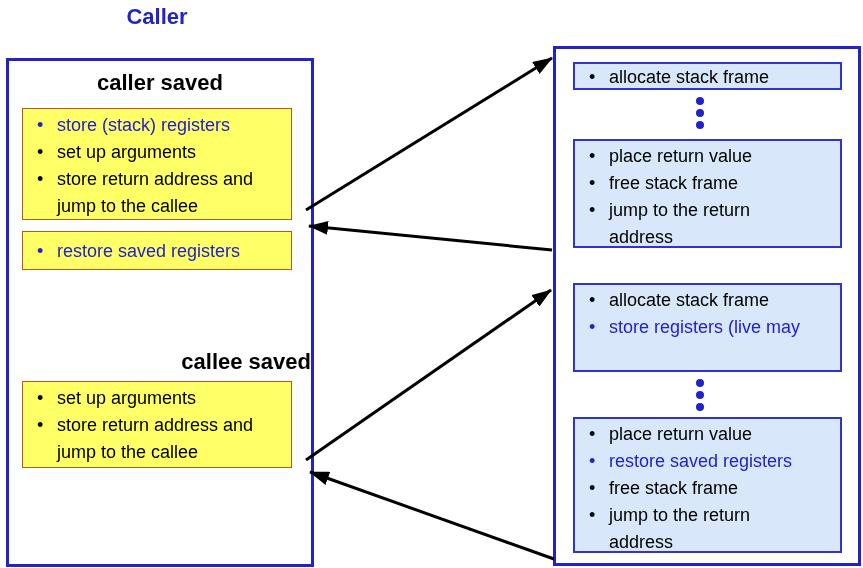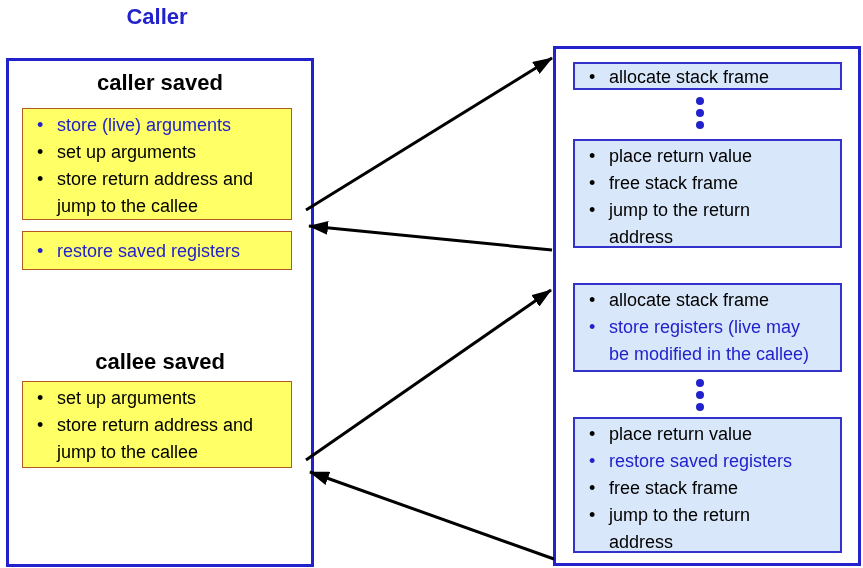--- a/index.html
+++ b/index.html
@@ -17,21 +17,21 @@
     font-family:"Liberation Sans","DejaVu Sans",sans-serif;color:#000;
   }
   .title{position:absolute;text-align:center;font-weight:bold;}
   #caller-title{left:6px;top:4px;width:302px;font-size:22px;color:var(--blue-text);}
   #callee-title{left:553px;top:10px;width:302px;font-size:28px;color:var(--red-title);}
   .outer-box{position:absolute;background:#fff;border:3px solid var(--blue-border);}
   #caller-box{left:6px;top:50px;width:302px;height:503px;margin-top:8px;}
   #callee-box{left:553px;top:46px;width:302px;height:514px;}
   .section-heading{position:absolute;width:100%;text-align:center;font-weight:bold;font-size:22px;}
   #heading-caller-saved{top:9px;}
-  #heading-callee-saved{top:288px;}
+  #heading-callee-saved{top:288px;text-align:right;}
   .yellow-block{position:absolute;left:13px;width:270px;background:var(--yellow-fill);
     border:1px solid var(--yellow-border);box-sizing:border-box;}
   #caller-saved-actions{top:47px;height:112px;padding-top:3px;}
   #caller-restore-block{top:170px;height:39px;padding-top:6px;}
   #callee-saved-actions{top:320px;height:87px;padding-top:3px;}
   .blue-block{position:absolute;left:17px;width:269px;background:var(--ltblue-fill);
     border:2px solid var(--ltblue-border);box-sizing:border-box;}
   #callee-block1{top:13px;height:28px;padding-top:0px;}
   #callee-block2{top:90px;height:109px;padding-top:2px;}
   #callee-block3{top:234px;height:89px;padding-top:2px;}
@@ -52,21 +52,21 @@
 <div id="canvas">
 
   <div class="title" id="caller-title">Caller</div>
 
   <div class="outer-box" id="caller-box">
     <div class="section-heading" id="heading-caller-saved">caller saved</div>
 
     <div class="yellow-block" id="caller-saved-actions">
       <div class="line" data-color="blue">
         <span class="bullet">•</span>
-        <span>store (live) arguments</span>
+        <span>store (stack) registers</span>
       </div>
       <div class="line" data-color="black">
         <span class="bullet">•</span>
         <span>set up arguments</span>
       </div>
       <div class="line" data-color="black">
         <span class="bullet">•</span>
         <span>store return address and</span>
       </div>
       <div class="line" data-color="black">
@@ -138,21 +138,20 @@
       <div class="line" data-color="black">
         <span class="bullet">•</span>
         <span>allocate stack frame</span>
       </div>
       <div class="line" data-color="blue">
         <span class="bullet">•</span>
         <span>store registers (live may</span>
       </div>
       <div class="line" data-color="blue">
         <span class="bullet"></span>
-        <span>be modified in the callee)</span>
       </div>
     </div>
 
     <div class="dots" id="dots-2">
       <span class="dot"></span>
       <span class="dot"></span>
       <span class="dot"></span>
     </div>
 
     <div class="blue-block" id="callee-block4">

